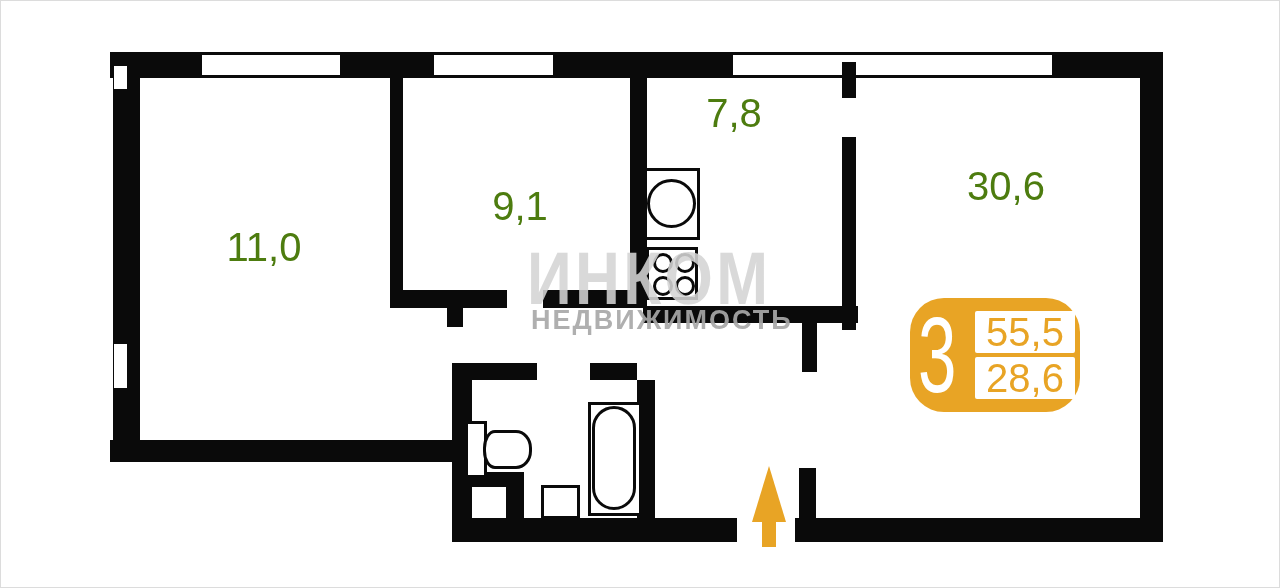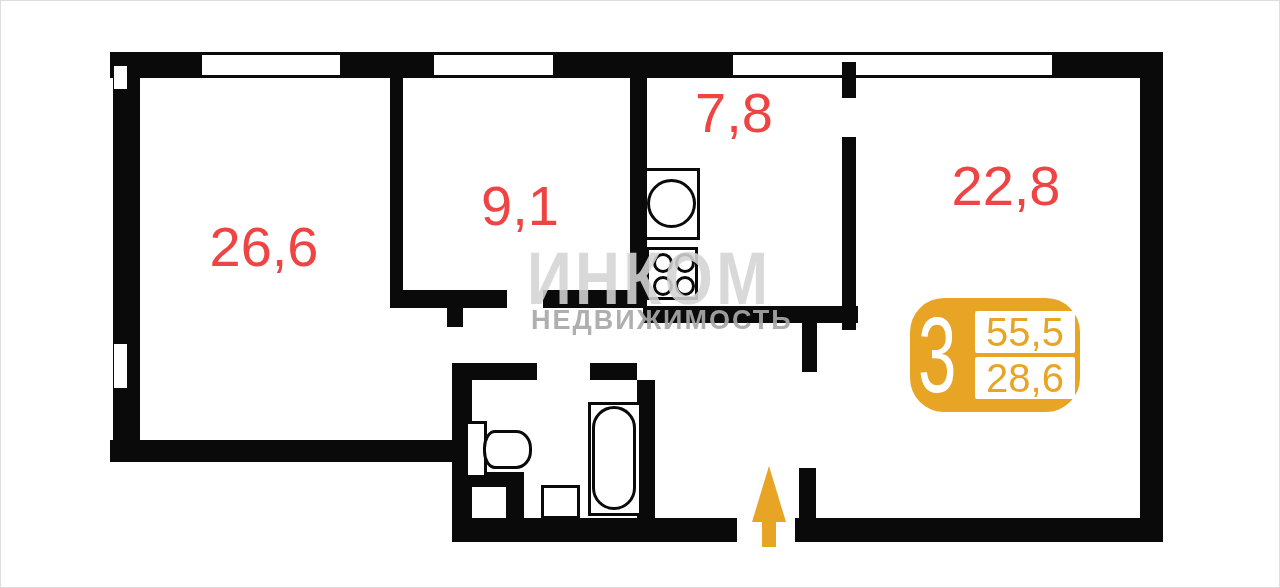--- a/index.html
+++ b/index.html
@@ -9,21 +9,21 @@
     font-family:"Liberation Sans",sans-serif;
   }
   
   .w{position:absolute;background:#0a0a0a;}
   
   .win{position:absolute;height:26px;background:#ffffff;border-top:3px solid #0a0a0a;border-bottom:3px solid #0a0a0a;box-sizing:border-box;}
   
   .niche{position:absolute;background:#ffffff;border-top:2px solid #0a0a0a;border-bottom:2px solid #0a0a0a;box-sizing:border-box;}
   
   .fx{position:absolute;background:#ffffff;border:3px solid #0a0a0a;box-sizing:border-box;}
-  .room-label{position:absolute;color:#ef4444;font-size:56px;line-height:1;white-space:nowrap;transform:translate(-50%,-50%);z-index:6;}
+  .room-label{position:absolute;color:#4d7c0f;font-size:40px;line-height:1;white-space:nowrap;transform:translate(-50%,-50%);z-index:6;}
   .wm-brand{
     position:absolute;left:527px;top:242px;z-index:5;
     font-size:74px;line-height:1;font-weight:bold;letter-spacing:4px;
     color:rgba(212,212,212,0.88);transform:scaleX(0.84);transform-origin:left top;white-space:nowrap;
   }
   .wm-tag{
     position:absolute;left:531px;top:307px;z-index:5;
     font-family:Liberation Sans, sans-serif;font-weight:bold;
     font-size:27px;line-height:1;letter-spacing:2px;color:rgba(168,168,168,0.92);white-space:nowrap;text-align:right;
   }
@@ -103,24 +103,24 @@
   <div class="fx" style="left:465px;top:421px;width:22px;height:57px;"></div>
   <div class="fx" style="left:483px;top:430px;width:49px;height:39px;border-radius:12px 16px 16px 12px / 18px;"></div>
   <div class="fx" style="left:541px;top:485px;width:39px;height:34px;"></div>
   <div class="fx" style="left:588px;top:402px;width:54px;height:114px;">
     <div class="fx" style="left:1px;top:1px;width:44px;height:104px;border-radius:22px;"></div>
   </div>
 
   <div class="wm-brand">ИНКОМ</div>
   <div class="wm-tag">НЕДВИЖИМОСТЬ</div>
 
-  <div class="room-label" style="left:264px;top:247px;">26,6</div>
+  <div class="room-label" style="left:264px;top:247px;">11,0</div>
   <div class="room-label" style="left:520px;top:206px;">9,1</div>
   <div class="room-label" style="left:734px;top:113px;">7,8</div>
-  <div class="room-label" style="left:1006px;top:186px;">22,8</div>
+  <div class="room-label" style="left:1006px;top:186px;">30,6</div>
 
   <div class="badge">
     <div class="badge-count">3</div>
     <div class="badge-box top">55,5</div>
     <div class="badge-box bottom">28,6</div>
   </div>
 
   <div class="arrow-head"></div>
   <div class="arrow-stem"></div>
 

